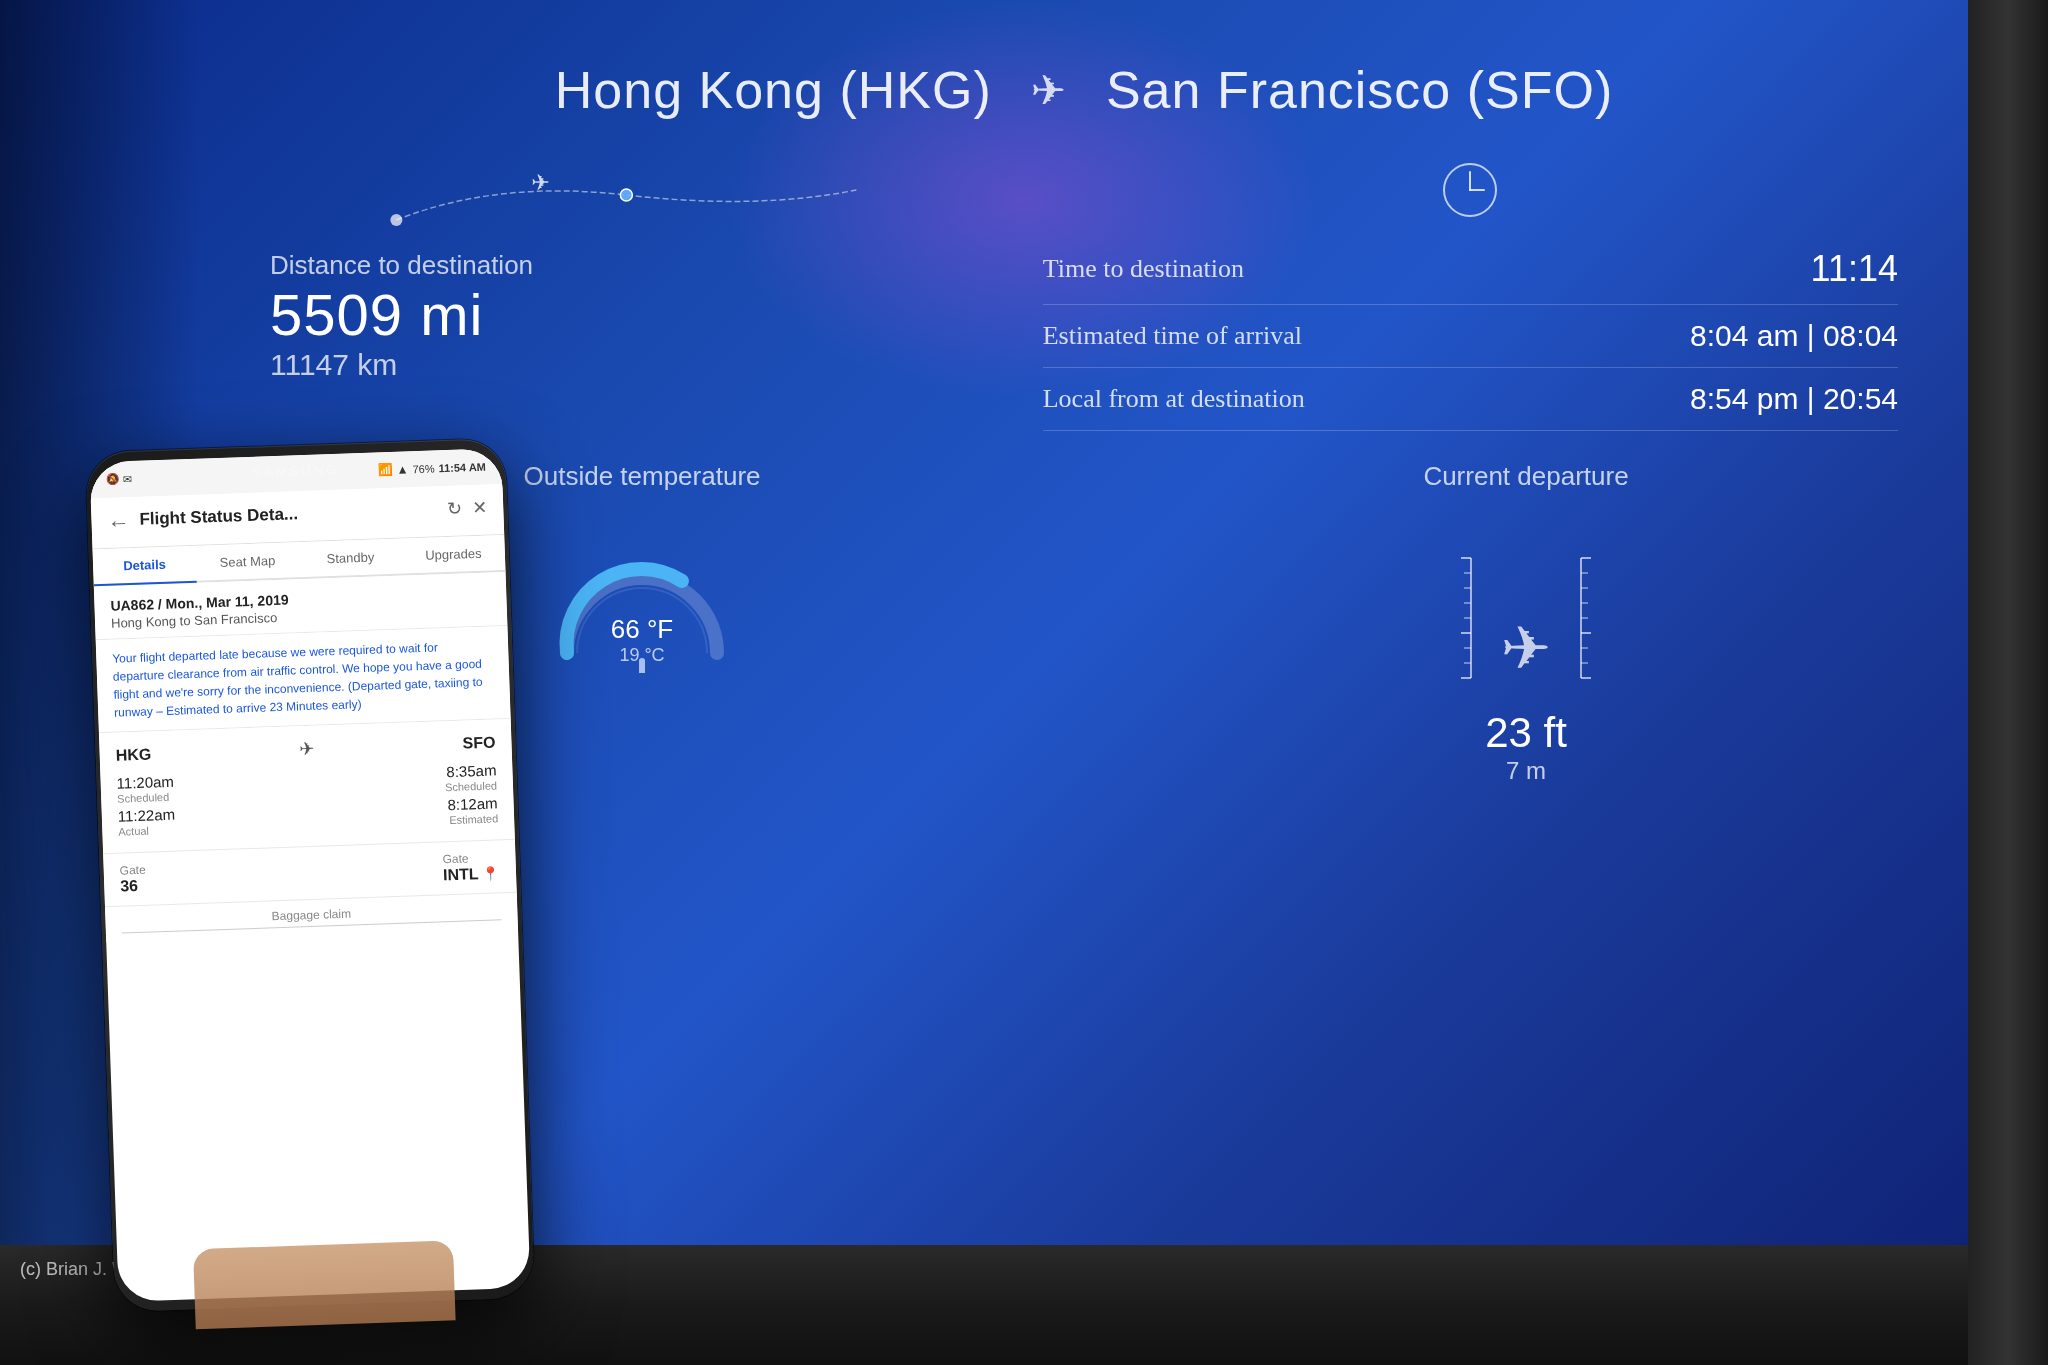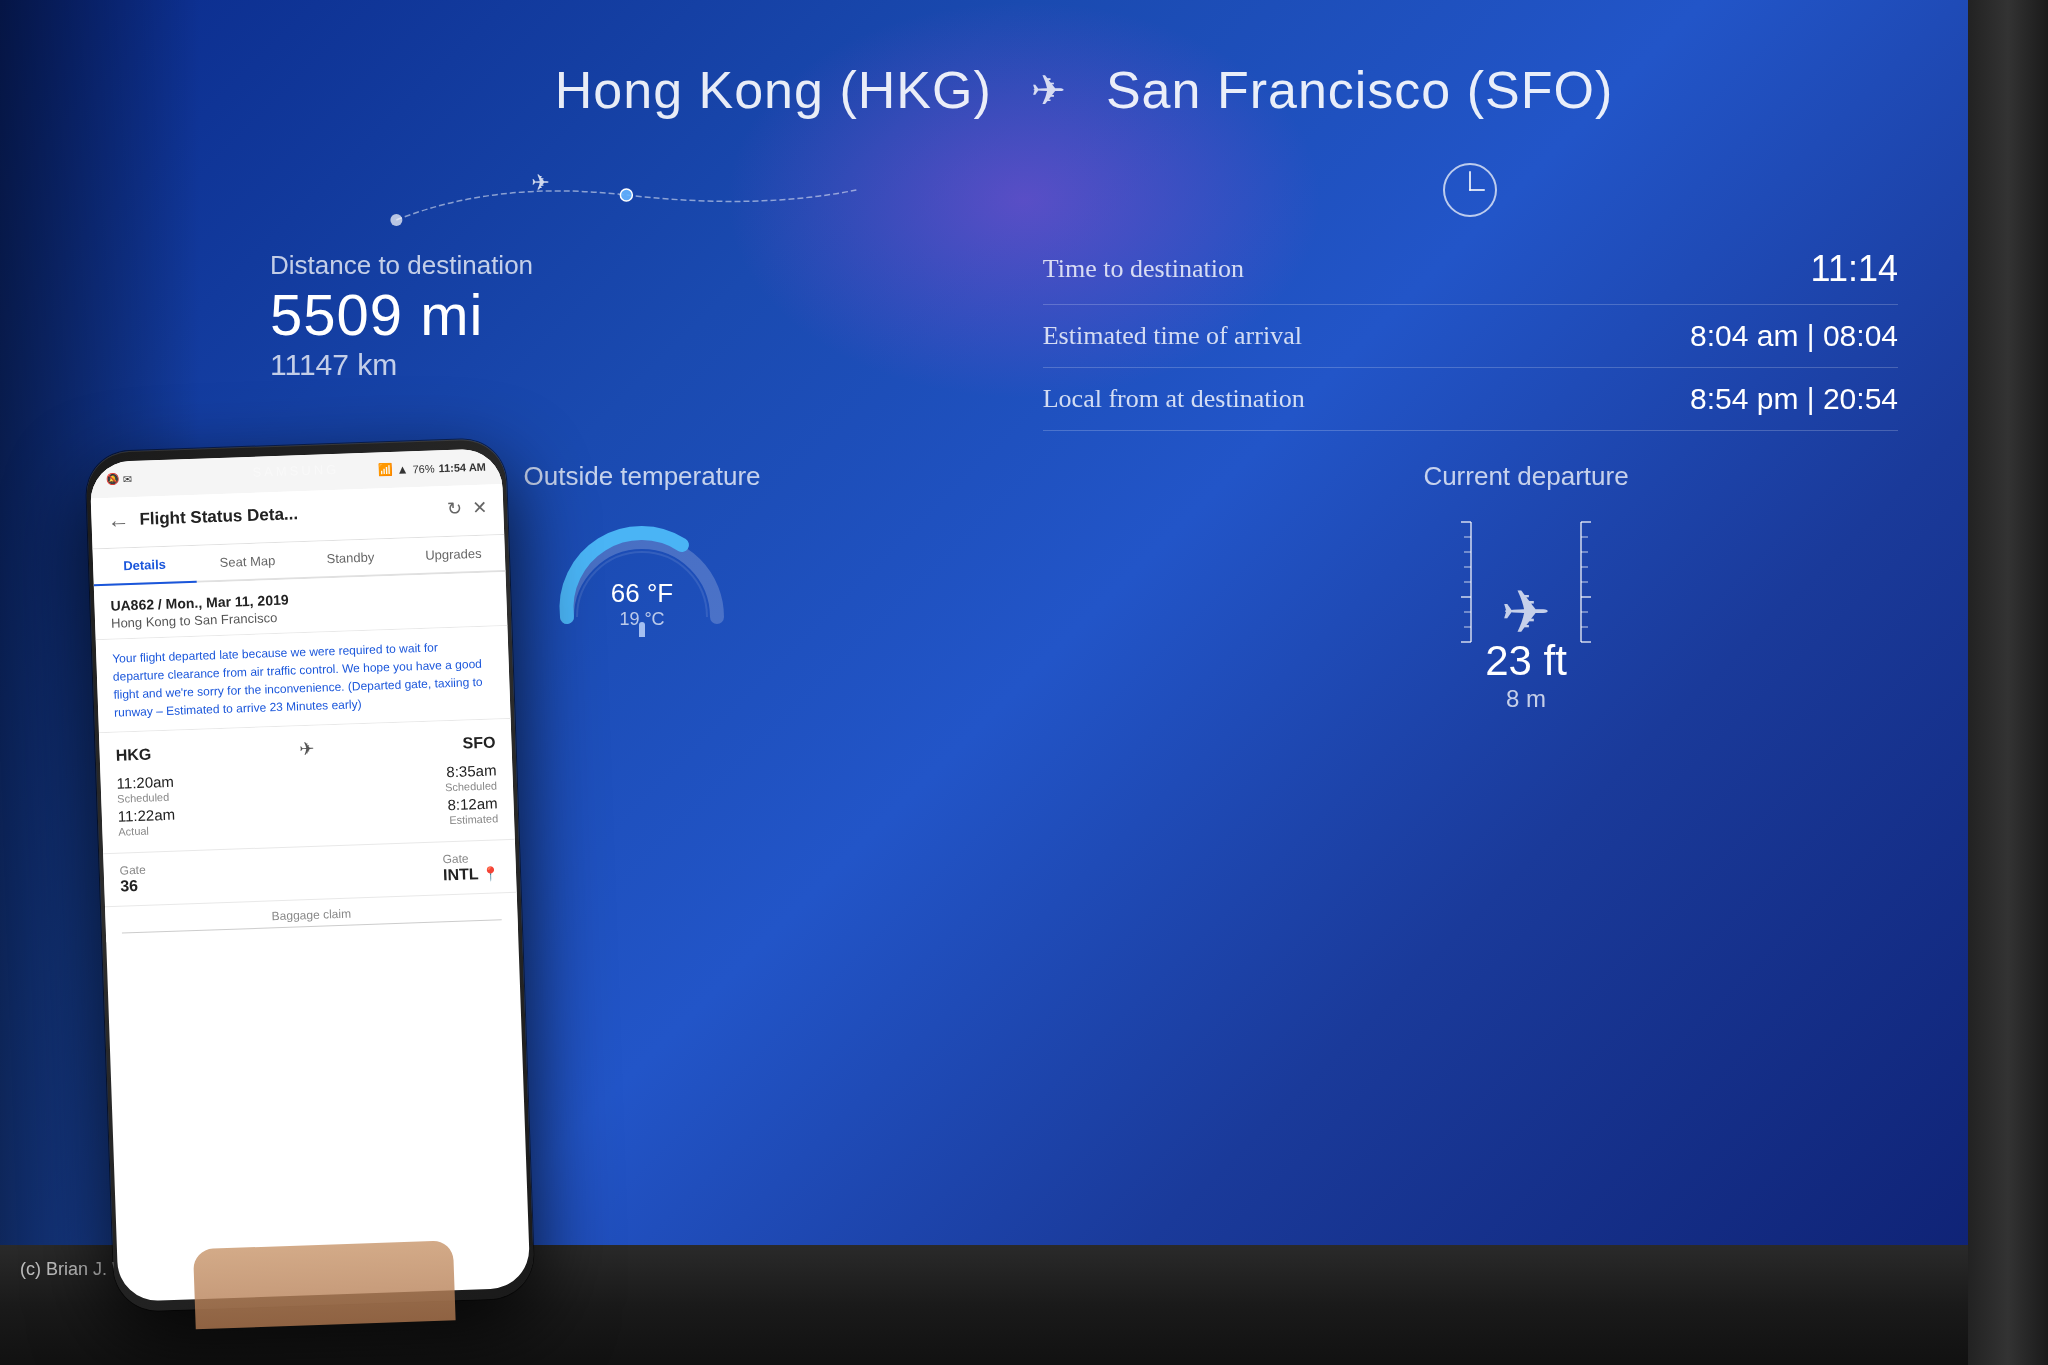--- a/index.html
+++ b/index.html
@@ -151,20 +151,21 @@
       display: flex;
       gap: 40px;
       margin-top: 20px;
     }
 
     .metric-card {
       flex: 1;
       display: flex;
       flex-direction: column;
       align-items: center;
+      gap: 36px;
     }
 
     .metric-label {
       font-size: 26px;
       color: rgba(255,255,255,0.75);
       font-weight: 300;
       margin-bottom: 15px;
     }
 
     
@@ -564,21 +565,21 @@
             <line x1="10" y1="50" x2="17" y2="50" stroke="rgba(255,255,255,0.5)" stroke-width="1.5"></line>
             <line x1="10" y1="65" x2="17" y2="65" stroke="rgba(255,255,255,0.5)" stroke-width="1.5"></line>
             <line x1="10" y1="80" x2="20" y2="80" stroke="rgba(255,255,255,0.6)" stroke-width="2"></line>
             <line x1="10" y1="95" x2="17" y2="95" stroke="rgba(255,255,255,0.5)" stroke-width="1.5"></line>
             <line x1="10" y1="110" x2="17" y2="110" stroke="rgba(255,255,255,0.5)" stroke-width="1.5"></line>
             <line x1="10" y1="125" x2="20" y2="125" stroke="rgba(255,255,255,0.6)" stroke-width="2"></line>
           </svg>
         </div>
         <div style="text-align:center; margin-top: -10px;">
           <div class="altitude-ft">23 ft</div>
-          <div class="altitude-m">8 m</div>
+          <div class="altitude-m">7 m</div>
         </div>
       </div>
     </div>
 
   </div>
 
   <div class="copyright">(c) Brian J. Won www.brian1.net</div>
 
 </div>
 

